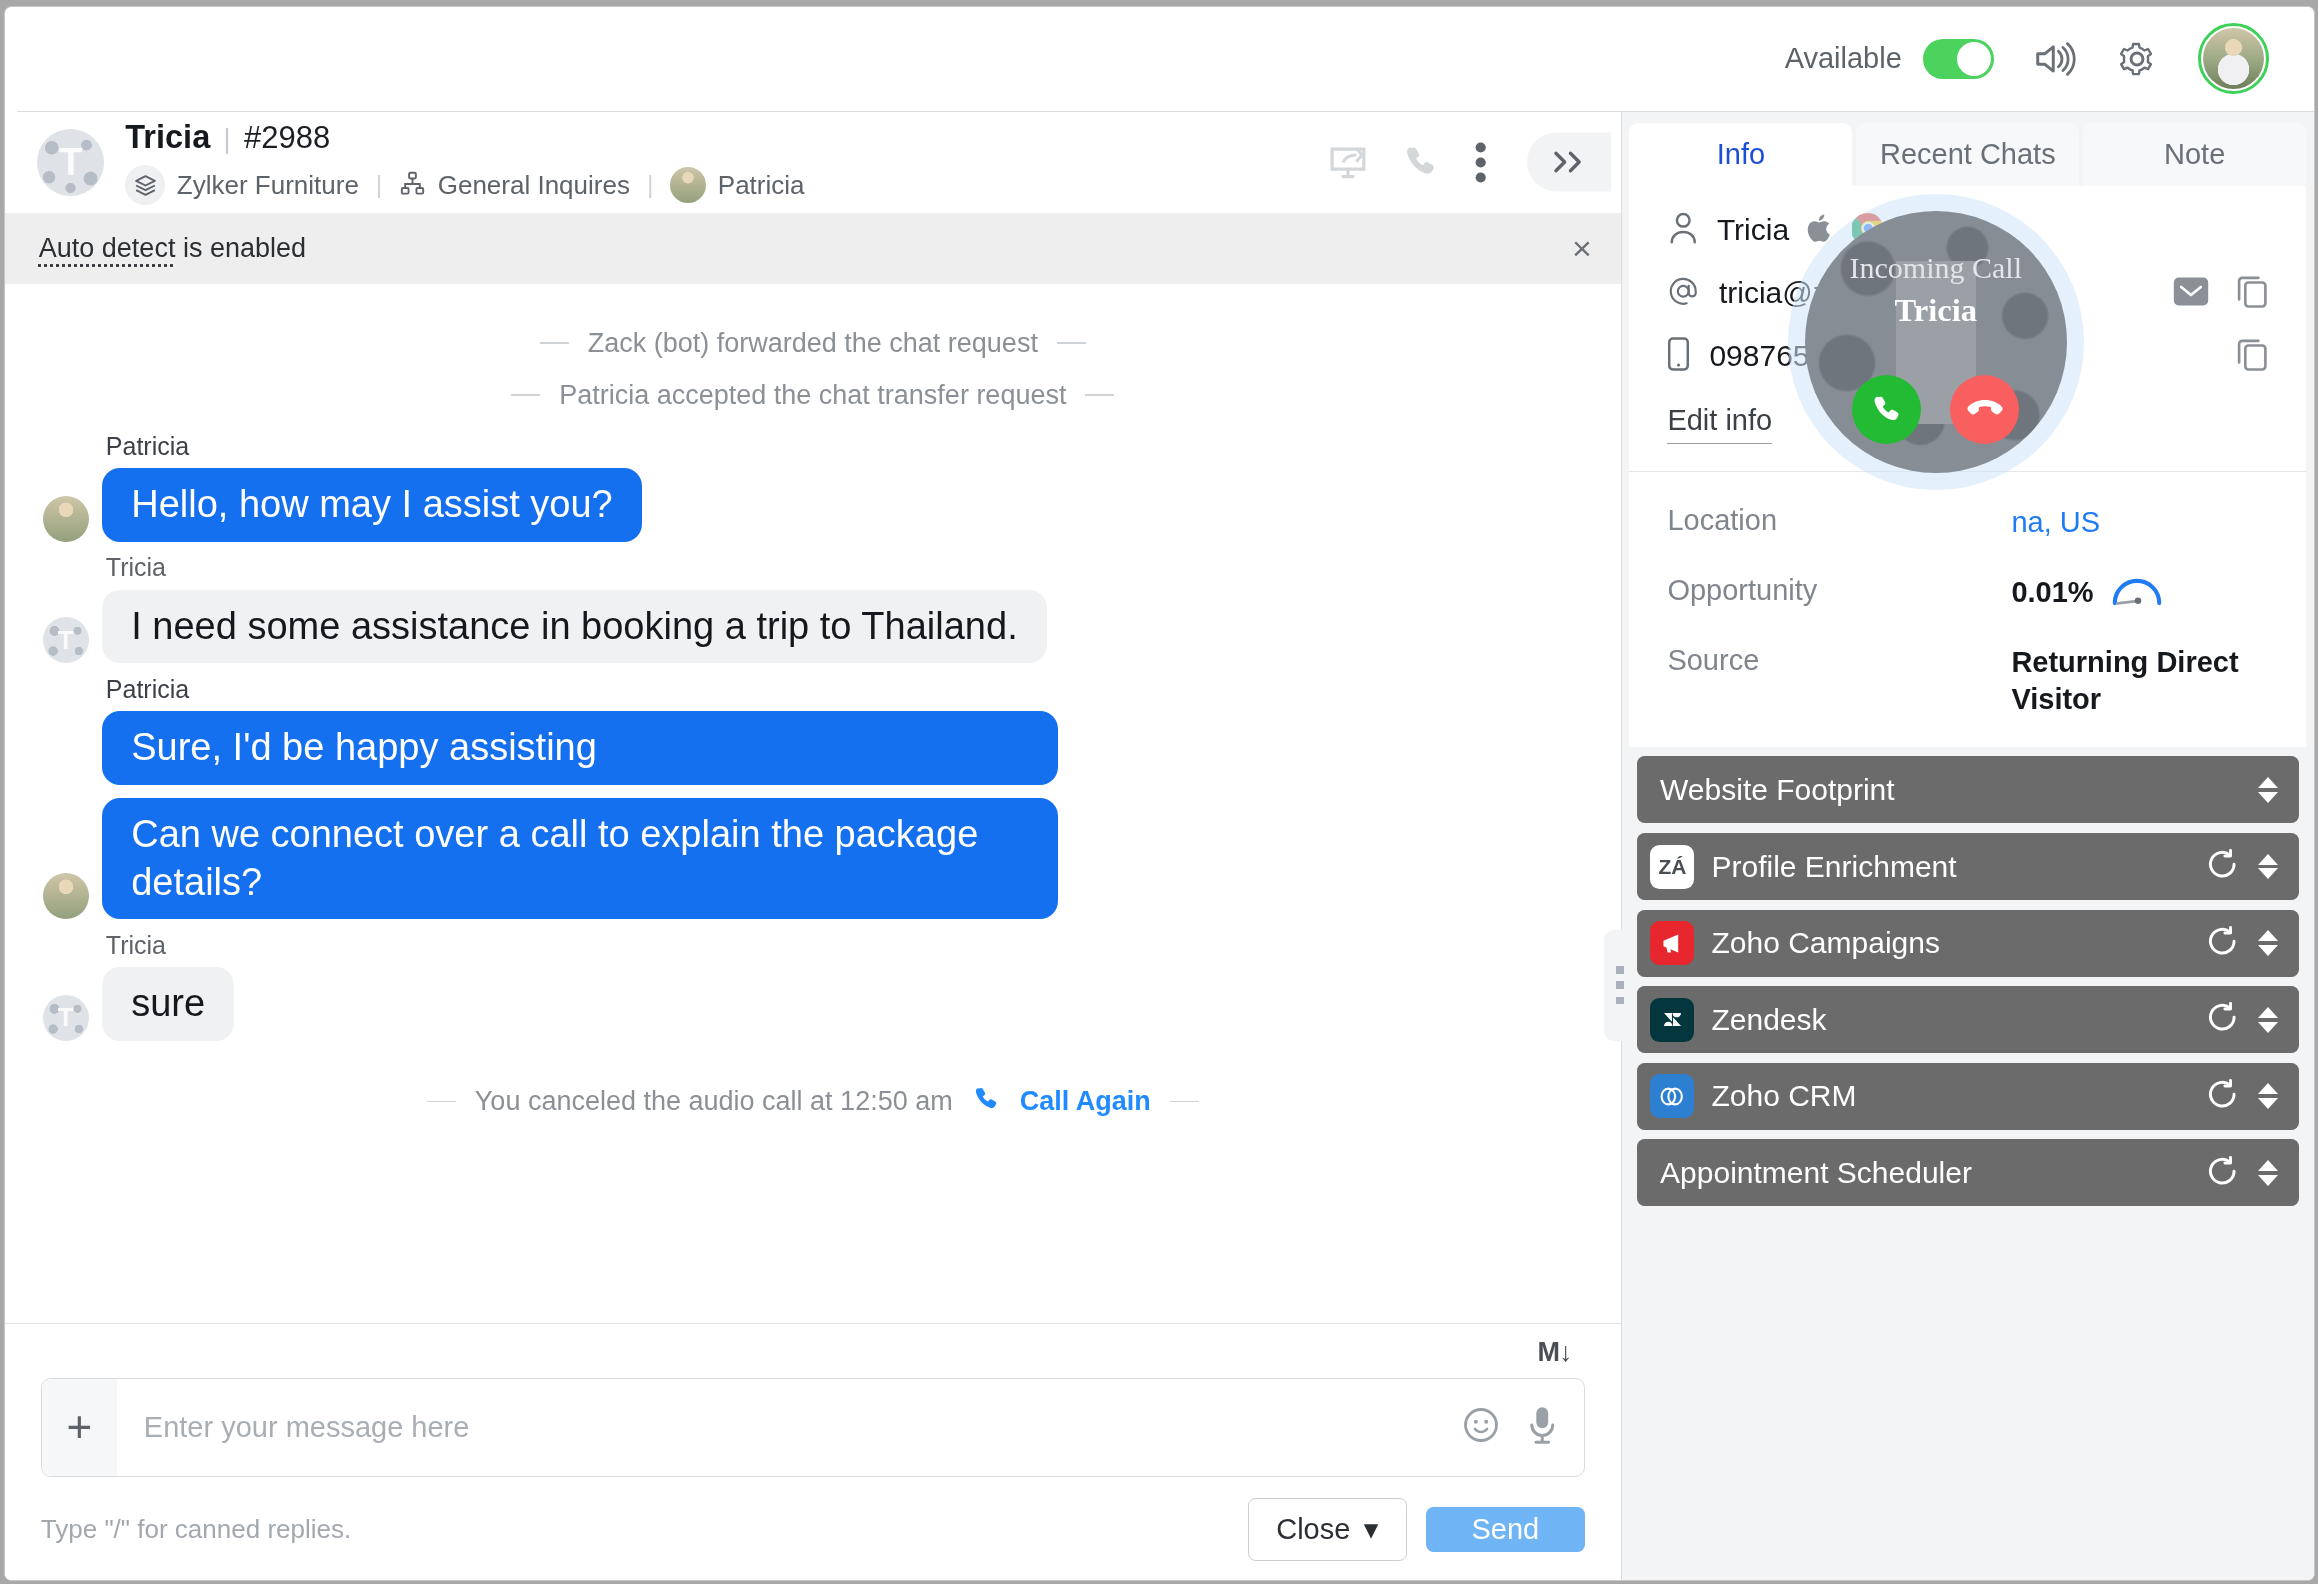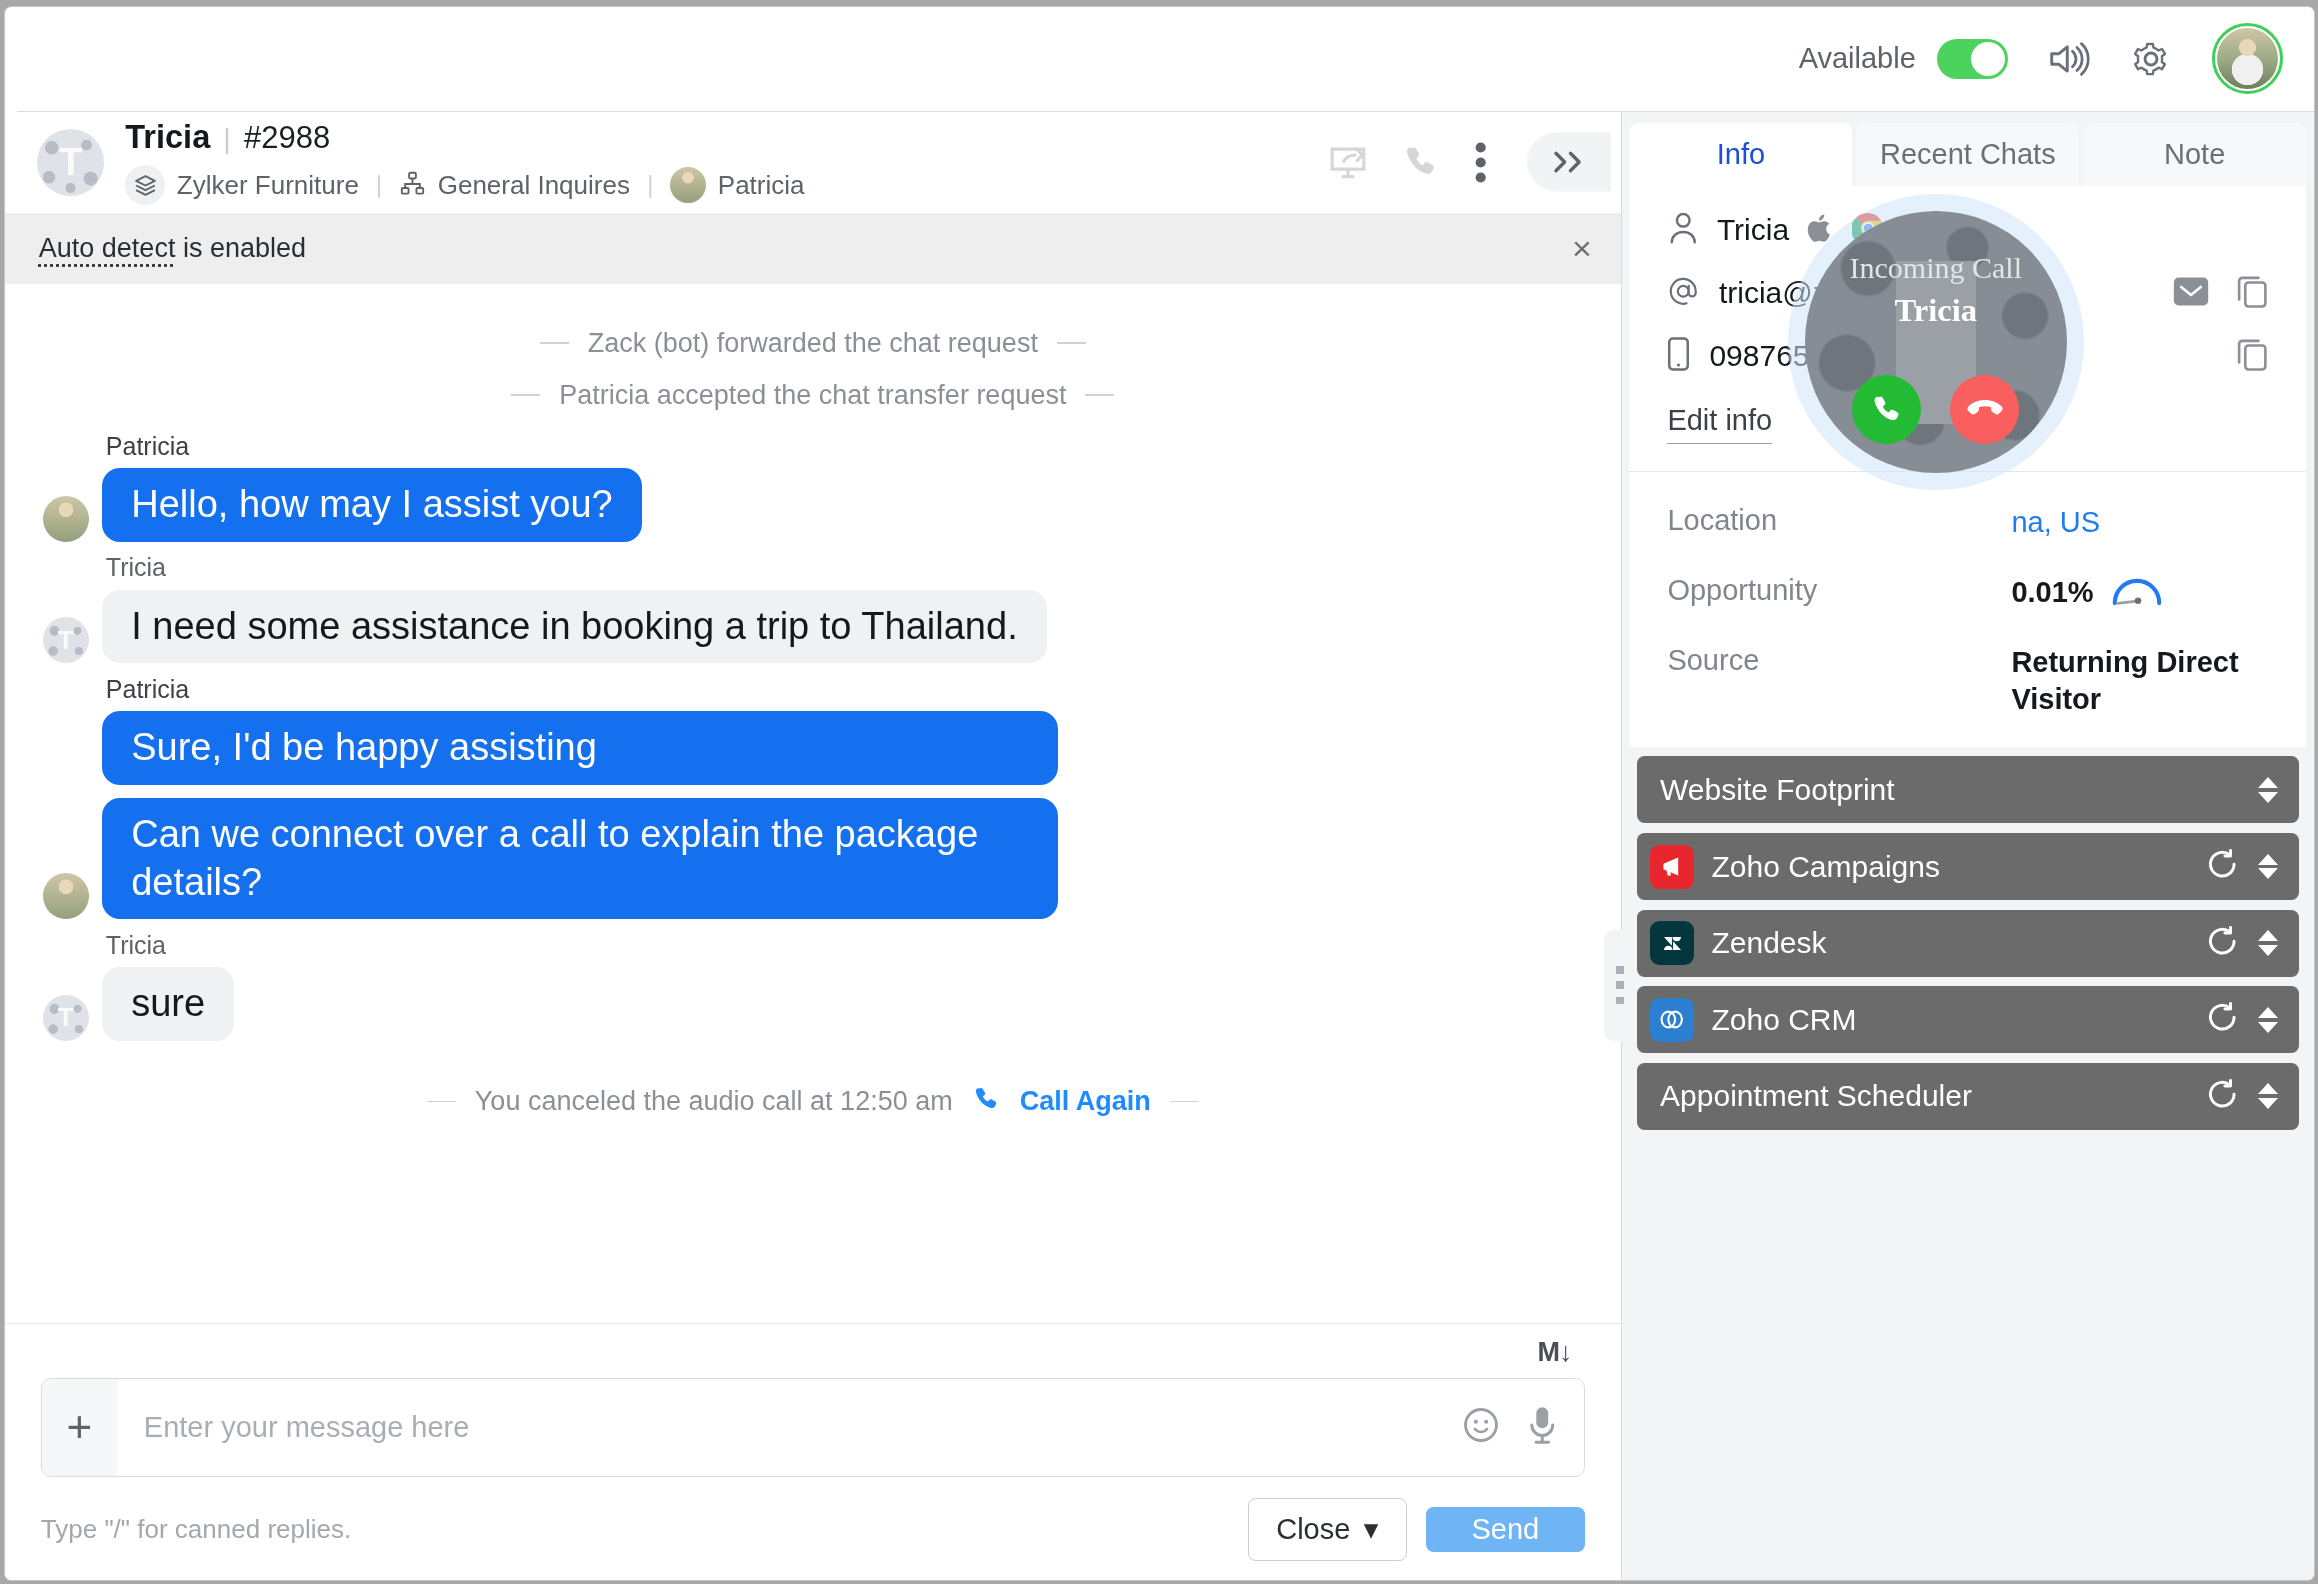--- a/index.html
+++ b/index.html
@@ -22,21 +22,21 @@
   }
 
   
   .topbar {
     height: 105px;
     flex: 0 0 105px;
     background: #ffffff;
     display: flex;
     align-items: center;
     justify-content: flex-end;
-    padding-right: 31px;
+    padding-right: 45px;
     gap: 40px;
     border-bottom: 1px solid #dcdcdc;
     margin-left: 12px;
   }
   .avail-wrap { display: flex; align-items: center; gap: 21px; }
   .avail-label { font-size: 29px; color: #5d6368; }
   .toggle {
     width: 71px; height: 40px; border-radius: 20px;
     background: #4cd35e; position: relative;
   }
@@ -707,20 +707,36 @@
         <div class="acc-item">
           <span class="acc-label acc-noicon">Website Footprint</span>
           <span class="acc-right">
             <span class="sorter">
                 <i class="up"></i>
                 <i class="dn"></i>
               </span>
           </span>
         </div>
 
+        <div class="acc-item">
+          <span class="acc-icon" style="background:#ffffff;color:#4a4f55;">ZÁ</span>
+          <span class="acc-label">Profile Enrichment</span>
+          <span class="acc-right">
+            <span>
+              <svg width="32.5" height="32.5" viewBox="0 0 22 22">
+                  <path d="M19 11a8 8 0 11-2.9-6.2" fill="none" stroke="#ffffff" stroke-width="2" stroke-linecap="round"></path>
+                  <path d="M16.6 1.6v3.8h-3.8" fill="none" stroke="#ffffff" stroke-width="2" stroke-linecap="round" stroke-linejoin="round"></path>
+                </svg>
+            </span>
+            <span class="sorter">
+                <i class="up"></i>
+                <i class="dn"></i>
+              </span>
+          </span>
+        </div>
 
         <div class="acc-item">
           <span class="acc-icon" style="background:#e8262d;color:#ffffff;">
             <svg width="25" height="25" viewBox="0 0 22 22">
                 <path d="M3 8.5l13-5.5v16L3 13.5z" fill="#ffffff"></path>
                 <path d="M5.5 13.5l1.2 5.5h3l-1-5.5z" fill="#ffffff"></path>
               </svg>
           </span>
           <span class="acc-label">Zoho Campaigns</span>
           <span class="acc-right">

